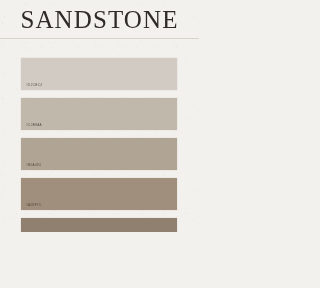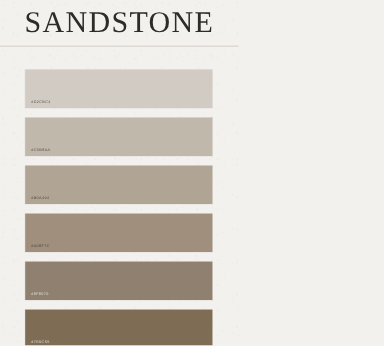--- a/index.html
+++ b/index.html
@@ -11,21 +11,21 @@
     width: 199px;
     height: 288px;
     overflow: hidden;
     background: #f3f1ed;
     font-family: "Liberation Sans", sans-serif;
   }
 
   .poster {
     position: relative;
     width: 199px;
-    height: 288px;
+    height: 232px;
     background: #f3f1ed;
     box-sizing: border-box;
     overflow: hidden;
   }
 
   
   .paper-texture {
     position: absolute;
     inset: 0;
     pointer-events: none;

